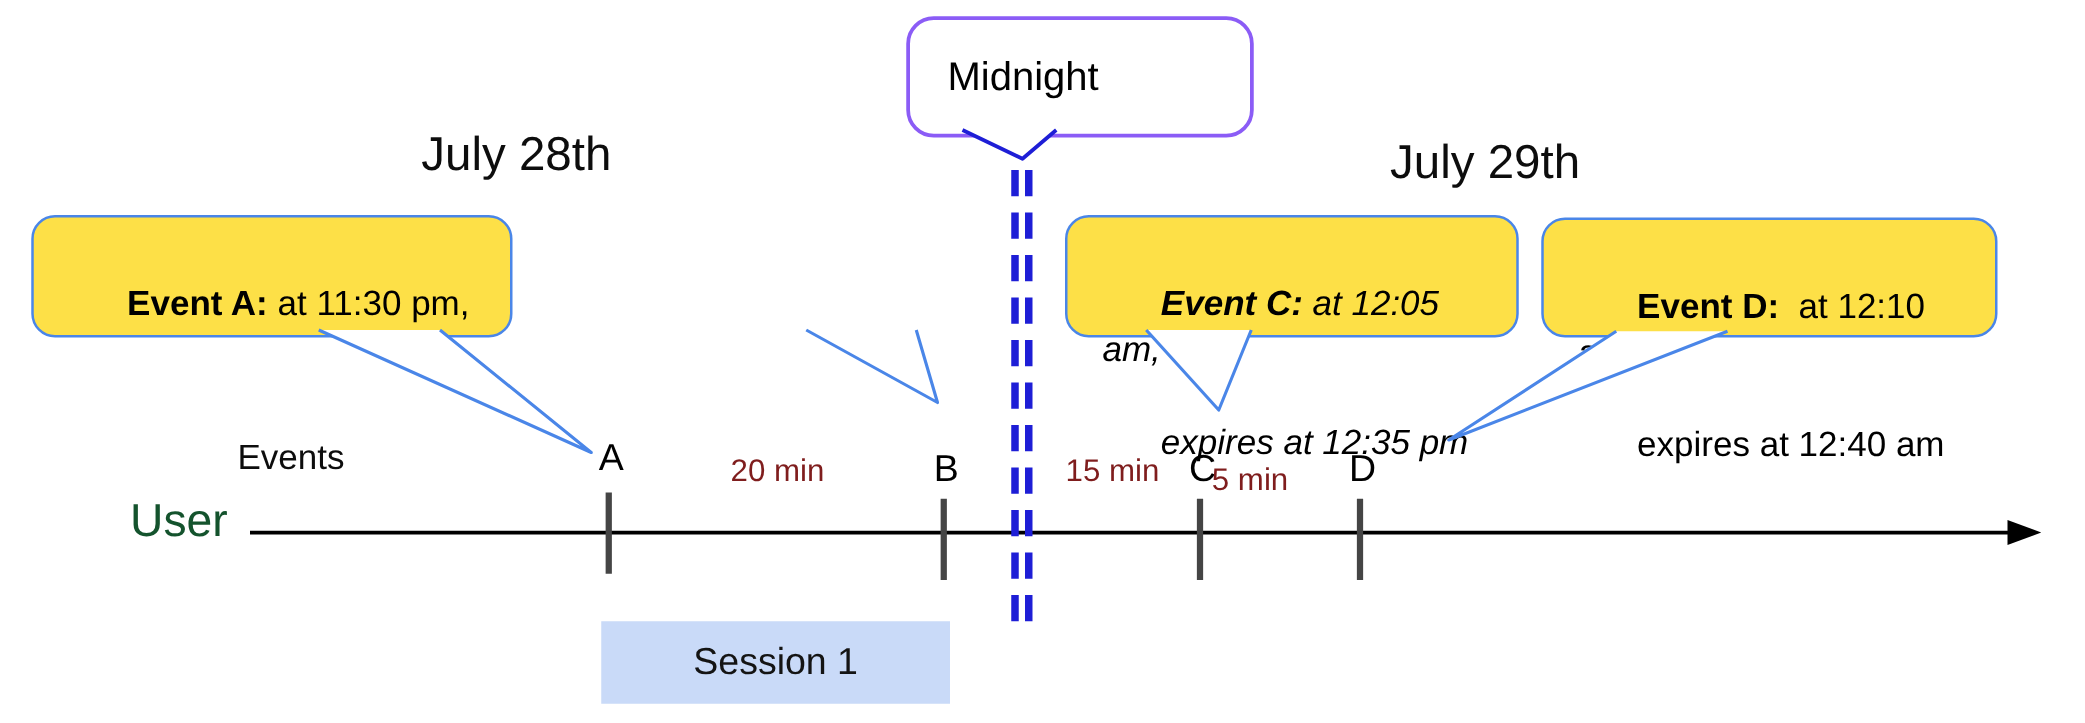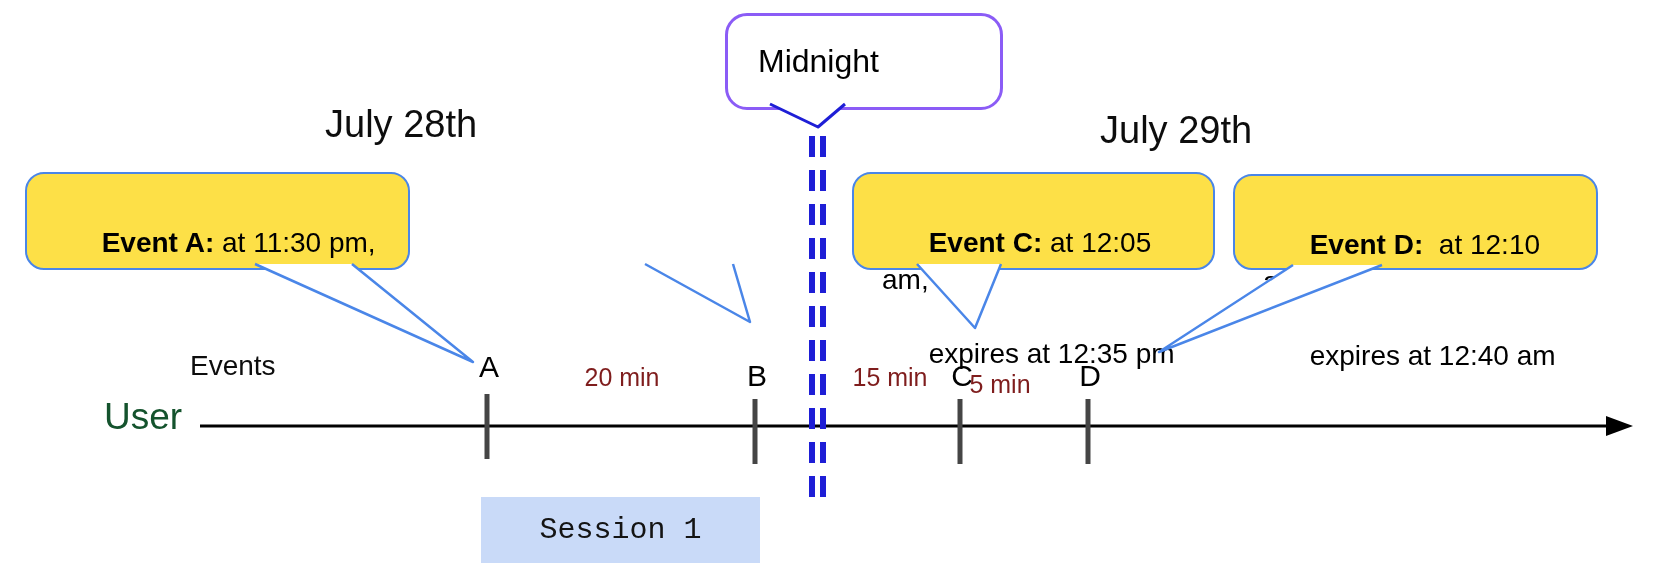--- a/index.html
+++ b/index.html
@@ -9,20 +9,21 @@
     background:#ffffff;
     font-family:"Liberation Sans", sans-serif;
     color:#000;
     overflow:hidden;
   }
   .abs{position:absolute;}
   .date-heading{
     font-size:38px;
     color:#0d0d0d;
     white-space:nowrap;
+    margin-left:12px;
   }
   .callout{
     position:absolute;
     background:#fde047;
     border:2.5px solid #4a86e8;
     border-radius:19px;
     box-sizing:border-box;
   }
   .callout .callout-text{
     padding:13px 10px 0 28px;
@@ -62,21 +63,20 @@
   .axis-label-user{
     position:absolute;left:104px;top:396px;
     font-size:37px;color:#14532d;
   }
   .session-box{
     position:absolute;
     background:#c9daf8;
     display:flex;align-items:center;justify-content:center;
     font-size:30px;color:#141414;
     box-sizing:border-box;
-    font-family:Liberation Mono, monospace;
   }
   svg.overlay{
     position:absolute;left:0;top:0;
     pointer-events:none;
   }
 </style>
 </head>
 <body>
 
 <div class="canvas">
@@ -88,21 +88,21 @@
     <span>Midnight</span>
   </div>
 
   <div class="callout" style="left:25px;top:172px;width:385px;height:98px;">
     <div class="callout-text">
       <span class="bold">Event A:</span><span> at 11:30 pm,</span><br>
     </div>
   </div>
 
 
-  <div class="callout" style="left:852px;top:172px;width:363px;height:98px;">
+  <div class="callout" style="left:852px;top:172px;width:363px;height:98px;font-style:italic;">
     <div class="callout-text">
       <span class="bold">Event C:</span><span> at 12:05 am,</span><br>
       <span>expires at 12:35 pm</span>
     </div>
   </div>
 
   <div class="callout" style="left:1233px;top:174px;width:365px;height:96px;">
     <div class="callout-text">
       <span class="bold">Event D:</span><span>  at 12:10 am,</span><br>
       <span>expires at 12:40 am</span>

